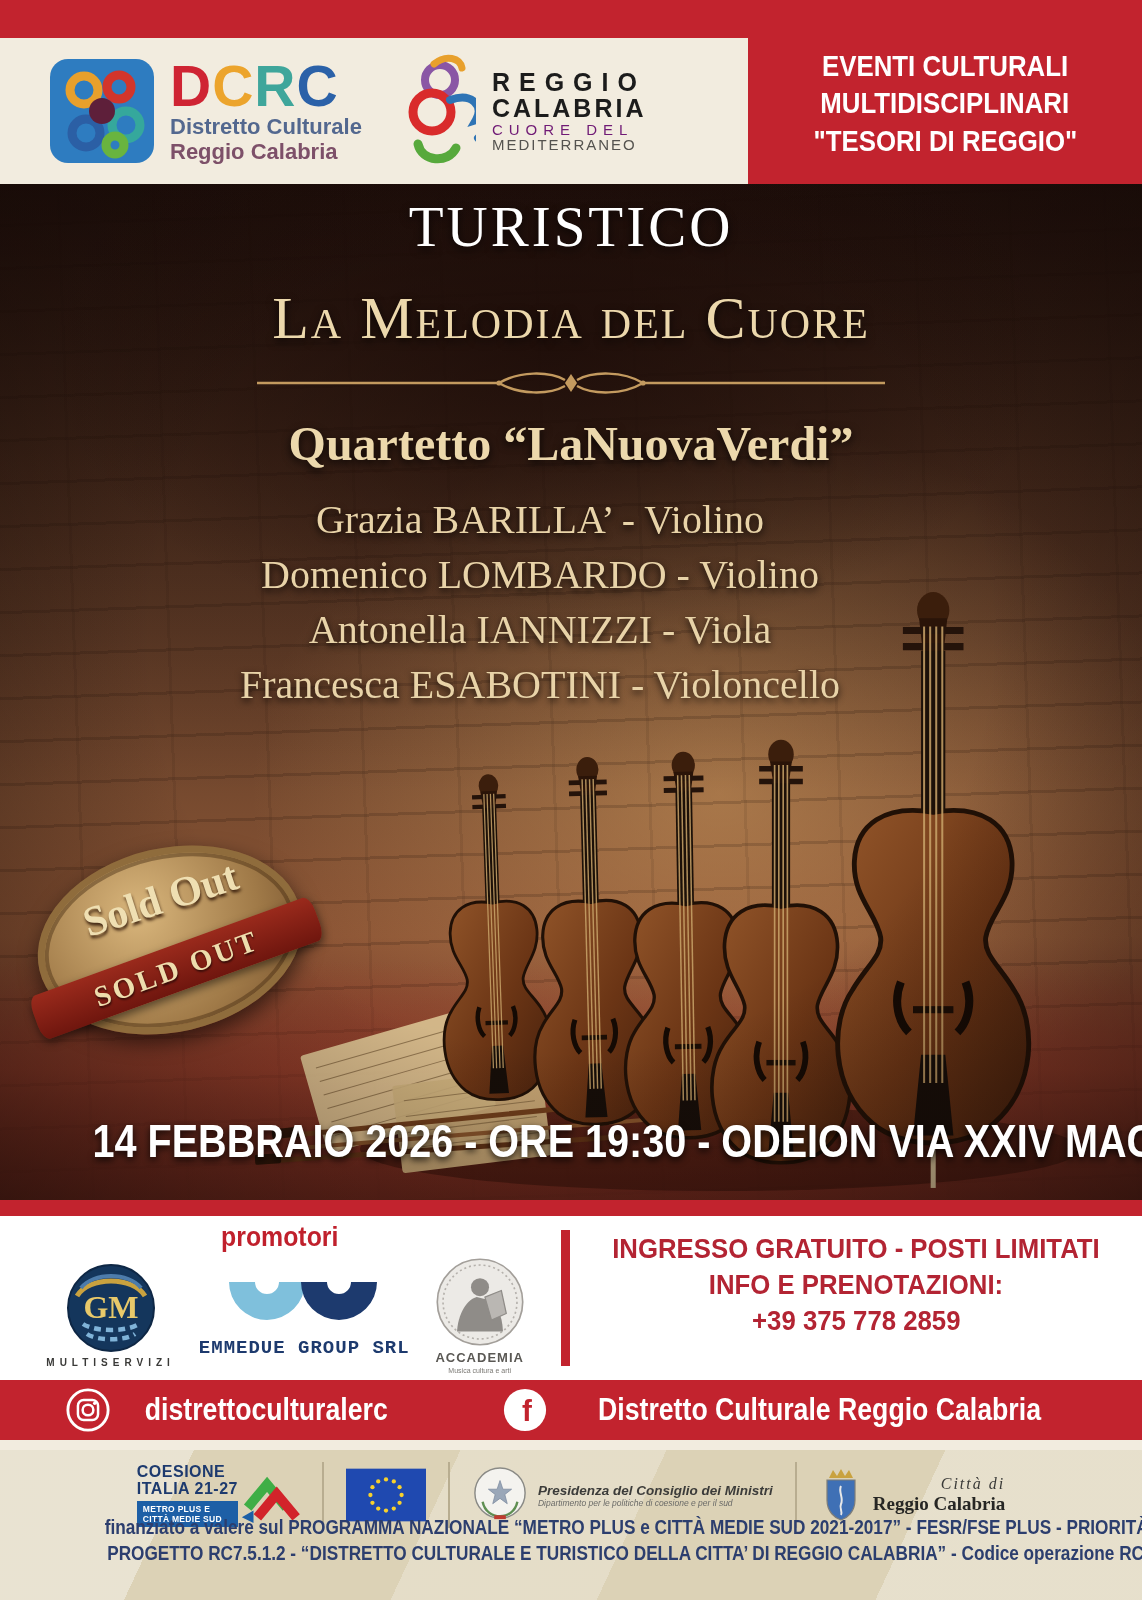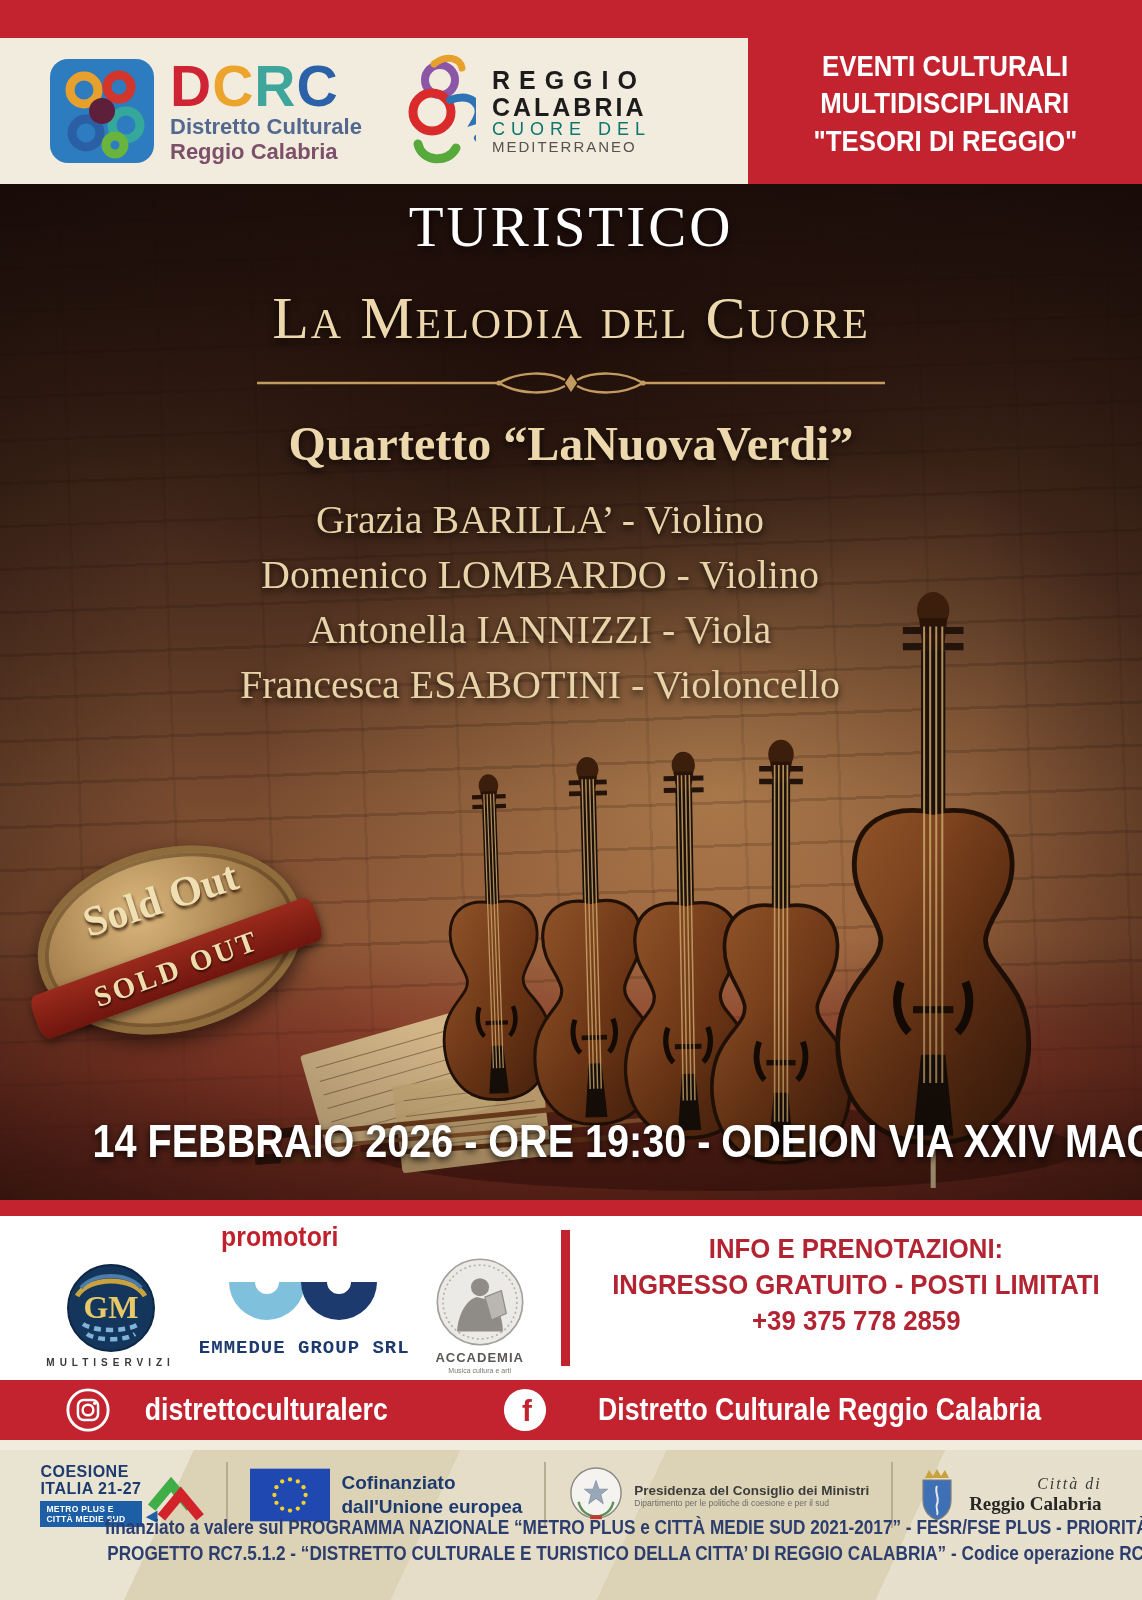--- a/index.html
+++ b/index.html
@@ -19,21 +19,21 @@
   .dcrc-word span:nth-child(2){color:#eca42c;}
   .dcrc-word span:nth-child(3){color:#3fa69b;}
   .dcrc-word span:nth-child(4){color:#2b61a8;}
   .dcrc-sub{font-weight:bold;font-size:22px;line-height:1.1;}
   .dcrc-sub .s1{color:#53688f;}
   .dcrc-sub .s2{color:#7d5069;}
   .rc{display:flex;align-items:center;gap:16px;margin-left:10px;justify-content:flex-end;}
   .rc-text{line-height:1.05;}
   .rc-text .r1{font-size:25px;font-weight:600;letter-spacing:9px;color:#1c1c1c;}
   .rc-text .r2{font-size:25px;font-weight:600;letter-spacing:3px;color:#1c1c1c;}
-  .rc-text .r3{font-size:18px;letter-spacing:6px;color:#0f766e;}
+  .rc-text .r3{font-size:15px;letter-spacing:6px;color:#701a75;}
   .rc-text .r4{font-size:15px;letter-spacing:2px;color:#55534f;}
   .header-banner{left:748px;top:0;width:394px;height:184px;background:#c2232e;
                  display:flex;flex-direction:column;justify-content:center;align-items:center;
                  padding-top:22px;box-sizing:border-box;}
   .header-banner div{color:#fff;font-weight:bold;font-size:30px;line-height:1.25;text-align:center;}
 
   
   .photo{left:0;top:184px;width:1142px;height:1016px;overflow:hidden;
     background:
       radial-gradient(ellipse 650px 520px at 63% 60%, rgba(216,163,100,.50), rgba(120,70,40,0) 72%),
@@ -109,21 +109,21 @@
       rgba(255,255,255,.25) 38% 55%, rgba(255,255,255,0) 55% 78%, rgba(255,255,255,.30) 78%);}
   .f-logos{position:absolute;left:0;right:0;top:12px;display:flex;align-items:center;
       justify-content:center;gap:22px;}
   .vsep{width:2px;height:66px;background:#b8ad90;}
   .coesione{display:flex;align-items:center;gap:0;}
   .coe-l{font-size:16px;font-weight:bold;color:#1d3a6e;line-height:1.1;letter-spacing:.5px;}
   .coe-box{background:#1d5fa6;color:#fff;font-weight:bold;font-size:8.5px;line-height:1.2;
       padding:3px 6px;margin-top:3px;letter-spacing:.3px;}
   .eu{display:flex;align-items:center;gap:12px;}
   .eu-t{font-size:19px;font-weight:bold;color:#1d3a6e;line-height:1.25;}
-  .pres{display:flex;align-items:center;gap:10px;}
+  .pres{display:flex;align-items:center;gap:10px;font-style:italic;}
   .pres-l1{font-size:13.5px;font-weight:bold;color:#3c3c3a;}
   .pres-l2{font-size:8.5px;color:#6b6b68;}
   .citta{display:flex;align-items:center;gap:10px;text-align:right;}
   .citta-l1{font-family:"Liberation Serif",serif;font-style:italic;font-size:16px;
       letter-spacing:2px;color:#3a3a38;line-height:1.1;}
   .citta-l2{font-family:"Liberation Serif",serif;font-weight:bold;font-size:19px;color:#262624;}
   .fin{position:absolute;left:0;right:0;text-align:center;color:#2c3e6e;font-weight:bold;}
   .fin1{top:66px;font-size:20px;}
   .fin2{top:92px;font-size:20px;}
 </style>
@@ -349,22 +349,22 @@
           <circle cx="56" cy="38" r="11" fill="#8f8c88"></circle>
           <path d="M28,92 C30,64 44,52 52,50 L64,53 C76,59 83,70 84,92 Z" fill="#8f8c88"></path>
           <path d="M62,50 L82,42 L88,70 L70,78 Z" fill="#bab7b3" stroke="#8f8c88" stroke-width="1.5"></path>
         </svg>
         <div class="ac-cap">ACCADEMIA</div>
         <div class="ac-sub">Musica cultura e arti</div>
       </div>
     </div>
     <div class="promo-div"></div>
     <div class="info-col">
+      <div><span class="cond92">INGRESSO GRATUITO - POSTI LIMITATI</span></div>
       <div><span class="cond92">INFO E PRENOTAZIONI:</span></div>
-      <div><span class="cond92">INGRESSO GRATUITO - POSTI LIMITATI</span></div>
       <div><span class="cond92">+39 375 778 2859</span></div>
     </div>
   </div>
 
   <div class="abs social">
     <div class="soc-group">
       <svg width="46" height="46" viewBox="0 0 48 48">
         <circle cx="24" cy="24" r="21" fill="none" stroke="#fff" stroke-width="3"></circle>
         <rect x="13.5" y="13.5" width="21" height="21" rx="6" fill="none" stroke="#fff" stroke-width="2.6"></rect>
         <circle cx="24" cy="24" r="5.6" fill="none" stroke="#fff" stroke-width="2.6"></circle>
@@ -411,24 +411,20 @@
               <circle cx="33" cy="40.9" r="2.2"></circle>
               <circle cx="27.1" cy="35" r="2.2"></circle>
             <circle cx="25" cy="27" r="2.2"></circle>
               <circle cx="27.1" cy="19" r="2.2"></circle>
               <circle cx="33" cy="13.1" r="2.2"></circle>
             <circle cx="41" cy="11" r="2.2"></circle>
               <circle cx="49" cy="13.1" r="2.2"></circle>
               <circle cx="54.9" cy="19" r="2.2"></circle>
           </g>
         </svg>
-        <div class="eu-t">
-          <div>Cofinanziato</div>
-          <div>dall'Unione europea</div>
-        </div>
       </div>
       <div class="vsep"></div>
       <div class="pres">
         <svg width="56" height="56" viewBox="0 0 58 58">
           <circle cx="29" cy="27" r="26" fill="#f4f3ef" stroke="#8a8a86" stroke-width="1.5"></circle>
           <polygon points="29,14 32,23 41,23 34,28.5 36.5,38 29,32.5 21.5,38 24,28.5 17,23 26,23" fill="#9aa7b8" stroke="#7d8ba0" stroke-width=".8"></polygon>
           <path d="M11,36 C13,46 21,51 29,51 M47,36 C45,46 37,51 29,51" stroke="#5f8f52" stroke-width="2.5" fill="none"></path>
           <rect x="23" y="50" width="12" height="4" fill="#c03a30"></rect>
         </svg>
         <div>

